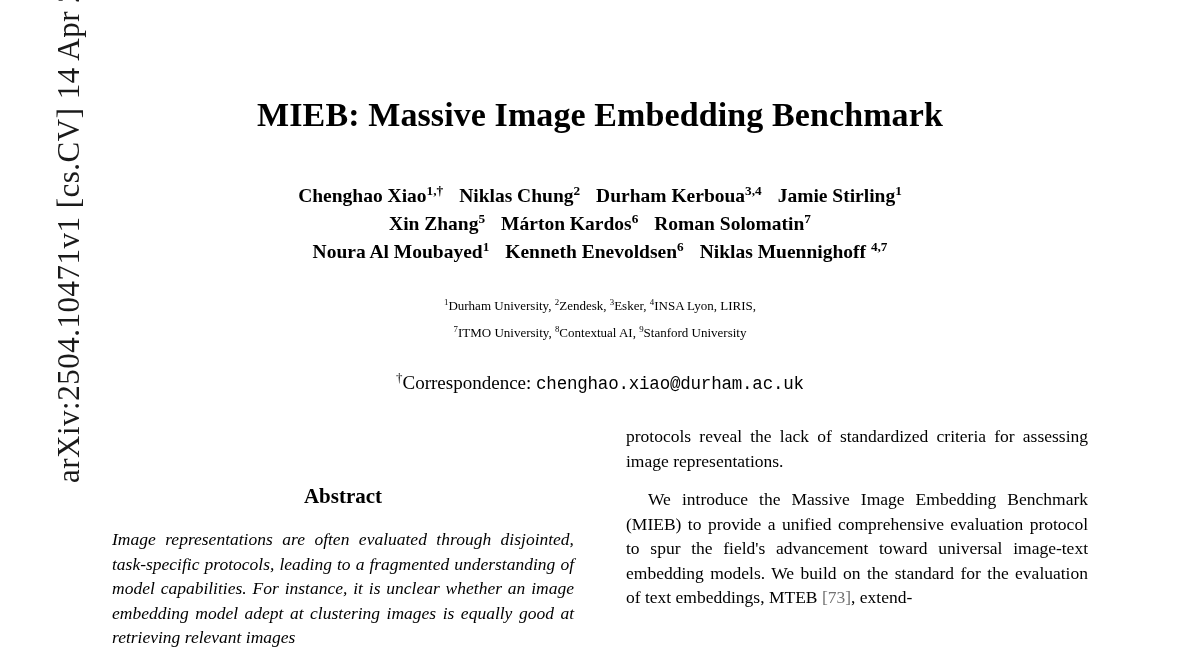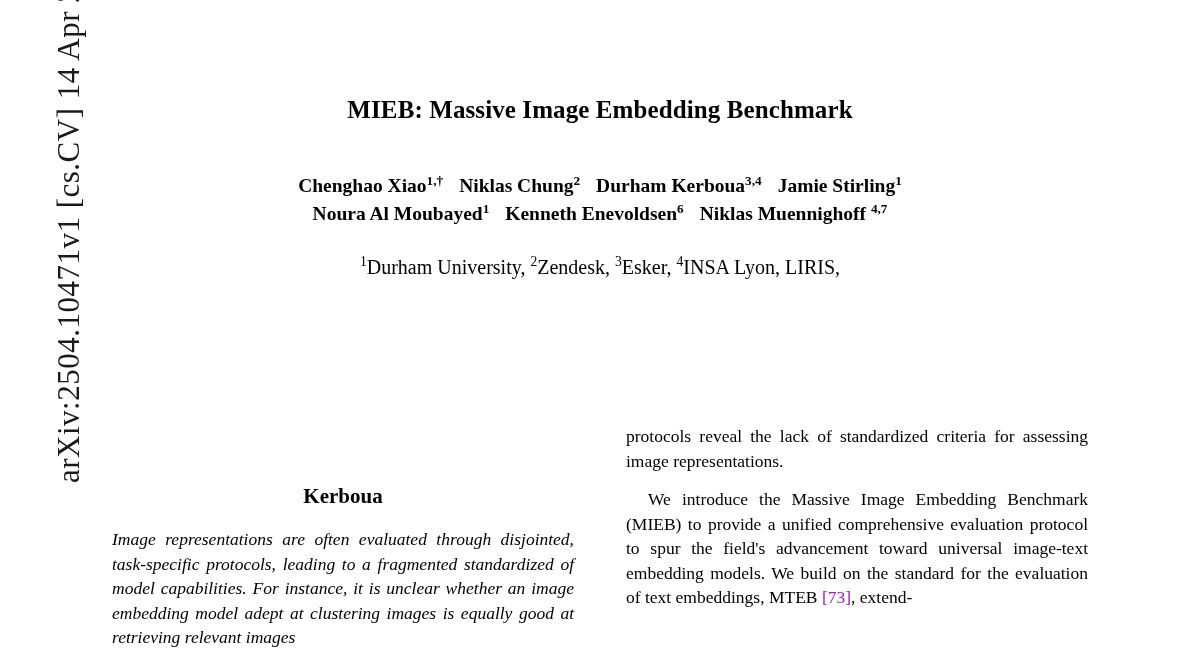--- a/index.html
+++ b/index.html
@@ -36,40 +36,40 @@
     position: absolute;
     left: 112px;
     top: 0;
     width: 976px;
     height: 648px;
   }
 
   .title {
     margin-top: 96px;
     text-align: center;
-    font-size: 25px;
+    font-size: 34px;
     font-weight: bold;
     letter-spacing: 0.1px;
   }
 
   .authors {
     margin-top: 48px;
     text-align: center;
     font-size: 19.5px;
     font-weight: bold;
     line-height: 28px;
   }
   .authors .row { white-space: nowrap; }
   .authors .gap { display: inline-block; width: 16px; }
   sup { font-size: 0.68em; vertical-align: super; line-height: 0; }
 
   .affiliations {
     margin-top: 26px;
     text-align: center;
-    font-size: 20px;
+    font-size: 13px;
     line-height: 27px;
   }
 
   .correspondence {
     margin-top: 26px;
     text-align: center;
     font-size: 19px;
   }
   .correspondence .mail {
     font-family: "Liberation Mono", monospace;
@@ -104,54 +104,66 @@
 
   .body-par {
     font-size: 17.5px;
     line-height: 24.5px;
     text-align: justify;
     text-justify: inter-word;
     margin: 0;
   }
   .body-par + .body-par { text-indent: 22px; margin-top: 14px; }
 
-  .cite { color: #a21caf; }
+  .cite { color: #737373; }
 </style>
 </head>
 <body>
 
 <div class="arxiv-stamp">arXiv:2504.10471v1  [cs.CV]  14 Apr 2025</div>
 
 <div class="page">
 
   <div class="title">MIEB: Massive Image Embedding Benchmark</div>
 
   <div class="authors">
     <div class="row">
       <span><span>Chenghao Xiao</span><sup>1,†</sup></span><span class="gap"></span><span><span>Niklas Chung</span><sup>2</sup></span><span class="gap"></span><span><span>Durham Kerboua</span><sup>3,4</sup></span><span class="gap"></span><span><span>Jamie Stirling</span><sup>1</sup></span>
     </div>
     <div class="row">
+      <span><span>Xin Zhang</span><sup>5</sup></span><span class="gap"></span><span><span>Márton Kardos</span><sup>6</sup></span><span class="gap"></span><span><span>Roman Solomatin</span><sup>7</sup></span>
+    </div>
+    <div class="row">
       <span><span>Noura Al Moubayed</span><sup>1</sup></span><span class="gap"></span><span><span>Kenneth Enevoldsen</span><sup>6</sup></span><span class="gap"></span><span><span>Niklas Muennighoff</span> <sup>4,7</sup></span>
     </div>
   </div>
 
   <div class="affiliations">
     <div>
       <sup>1</sup><span>Durham University,</span>
       <sup>2</sup><span>Zendesk,</span>
       <sup>3</sup><span>Esker,</span>
       <sup>4</sup><span>INSA Lyon, LIRIS,</span>
     </div>
+    <div>
+      <sup>7</sup><span>ITMO University,</span>
+      <sup>8</sup><span>Contextual AI,</span>
+      <sup>9</sup><span>Stanford University</span>
+    </div>
   </div>
 
+  <div class="correspondence">
+    <sup>†</sup><span>Correspondence:</span>
+    <span class="mail">chenghao.xiao@durham.ac.uk</span>
+  </div>
 
   <div class="columns">
     <div class="col">
-      <div class="abstract-heading">Kerboua</div>
-      <div class="abstract-body">Image representations are often evaluated through disjointed, task-specific protocols, leading to a fragmented standardized of model capabilities. For instance, it is unclear whether an image embedding model adept at clustering images is equally good at retrieving relevant images</div>
+      <div class="abstract-heading">Abstract</div>
+      <div class="abstract-body">Image representations are often evaluated through disjointed, task-specific protocols, leading to a fragmented understanding of model capabilities. For instance, it is unclear whether an image embedding model adept at clustering images is equally good at retrieving relevant images</div>
     </div>
     <div class="col">
       <p class="body-par">protocols reveal the lack of standardized criteria for assessing image representations.</p>
       <p class="body-par"><span>We introduce the Massive Image Embedding Benchmark (MIEB) to provide a unified comprehensive evaluation protocol to spur the field's advancement toward universal image-text embedding models. We build on the standard for the evaluation of text embeddings, MTEB </span><span class="cite">[73]</span><span>, extend-</span></p>
     </div>
   </div>
 
 </div>
 
 </body></html>

